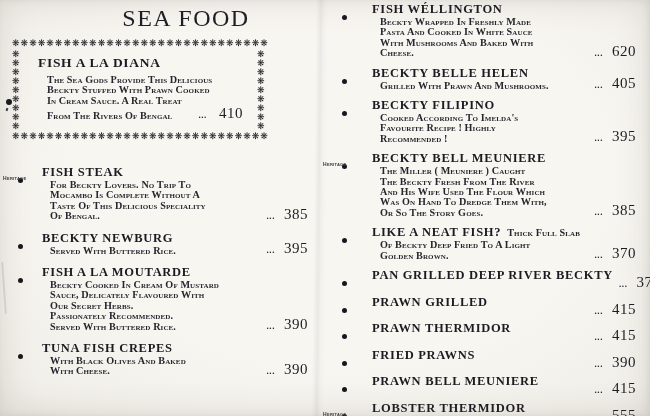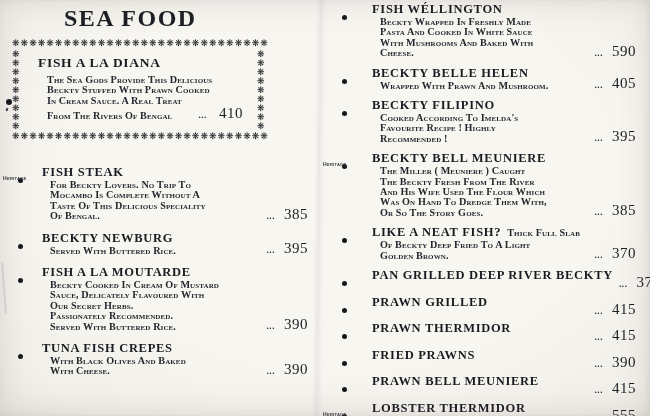--- a/index.html
+++ b/index.html
@@ -21,21 +21,21 @@
   .pencil-mark{
     position:absolute;left:3px;top:262px;width:2px;height:52px;
     background:rgba(70,70,105,0.14);transform:rotate(-4deg);border-radius:2px;
   }
   .col{position:absolute;}
   .col-left{left:10px;top:4px;width:298px;}
   .col-right{left:330px;top:2px;width:306px;}
 
   .menu-title{
     font-size:24px;letter-spacing:1.5px;color:#1d1d24;
-    margin:0 0 0 54px;font-weight:bold;line-height:28px;
+    margin:0 0 0 54px;font-weight:normal;line-height:28px;text-align:center;
   }
 
   
   .star-wrap{position:relative;}
   .margin-dot{position:absolute;left:-4px;top:60px;width:6px;height:6px;border-radius:50%;background:#17171d;}
   .margin-dot::after{content:"";position:absolute;left:0px;top:9px;width:2px;height:3px;background:#3a3a42;transform:rotate(20deg);}
   .star-box{width:256px;margin:7px 0 0 2px;color:#17171d;}
   .srow{display:flex;justify-content:space-between;font-family:"DejaVu Sans",sans-serif;font-size:9px;line-height:9px;}
   .smid{display:flex;min-height:84px;}
   .scol{display:flex;flex-direction:column;justify-content:space-between;width:11px;font-family:"DejaVu Sans",sans-serif;font-size:9px;line-height:8px;padding:2px 0;}
@@ -264,30 +264,30 @@
             <div class="name-line">
               <span class="iname">FISH WÉLLINGTON</span>
             </div>
             <div class="dline">Beckty Wrapped In Freshly Made</div>
             <div class="dline">Pasta And Cooked In White Sauce</div>
             <div class="dline">With Mushrooms And Baked With</div>
             <div class="dline">Cheese.</div>
           </div>
           <div class="pricecol">
             <span class="dots">...</span>
-            <span class="price">590</span>
+            <span class="price">620</span>
           </div>
         </div>
         <div class="item">
           <div class="marker"><span class="dot"></span></div>
           <div class="content">
             <div class="name-line">
               <span class="iname">BECKTY BELLE HELEN</span>
             </div>
-            <div class="dline">Wrapped With Prawn And Mushroom.</div>
+            <div class="dline">Grilled With Prawn And Mushrooms.</div>
           </div>
           <div class="pricecol">
             <span class="dots">...</span>
             <span class="price">405</span>
           </div>
         </div>
         <div class="item">
           <div class="marker"><span class="dot"></span></div>
           <div class="content">
             <div class="name-line">

